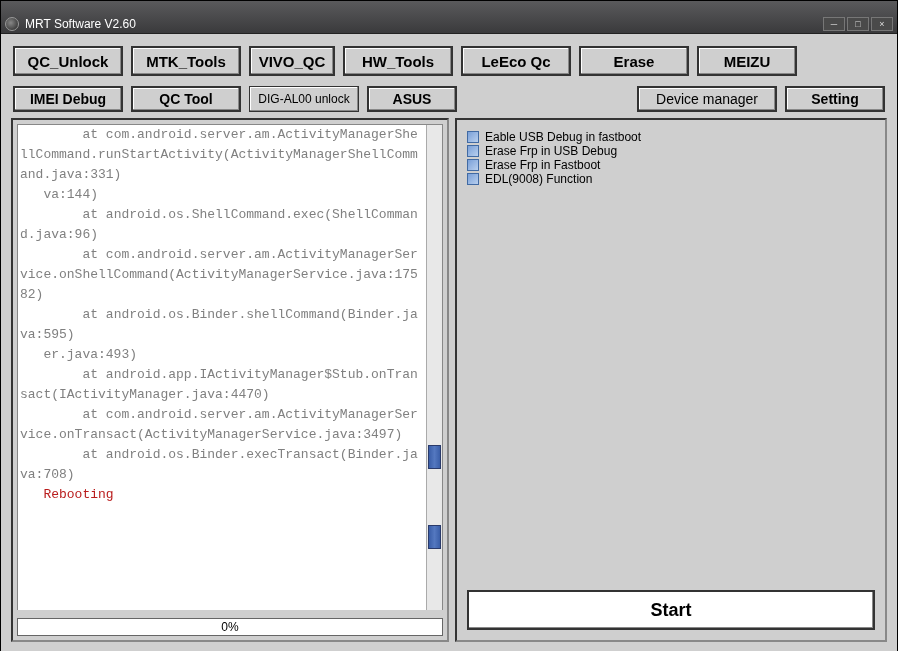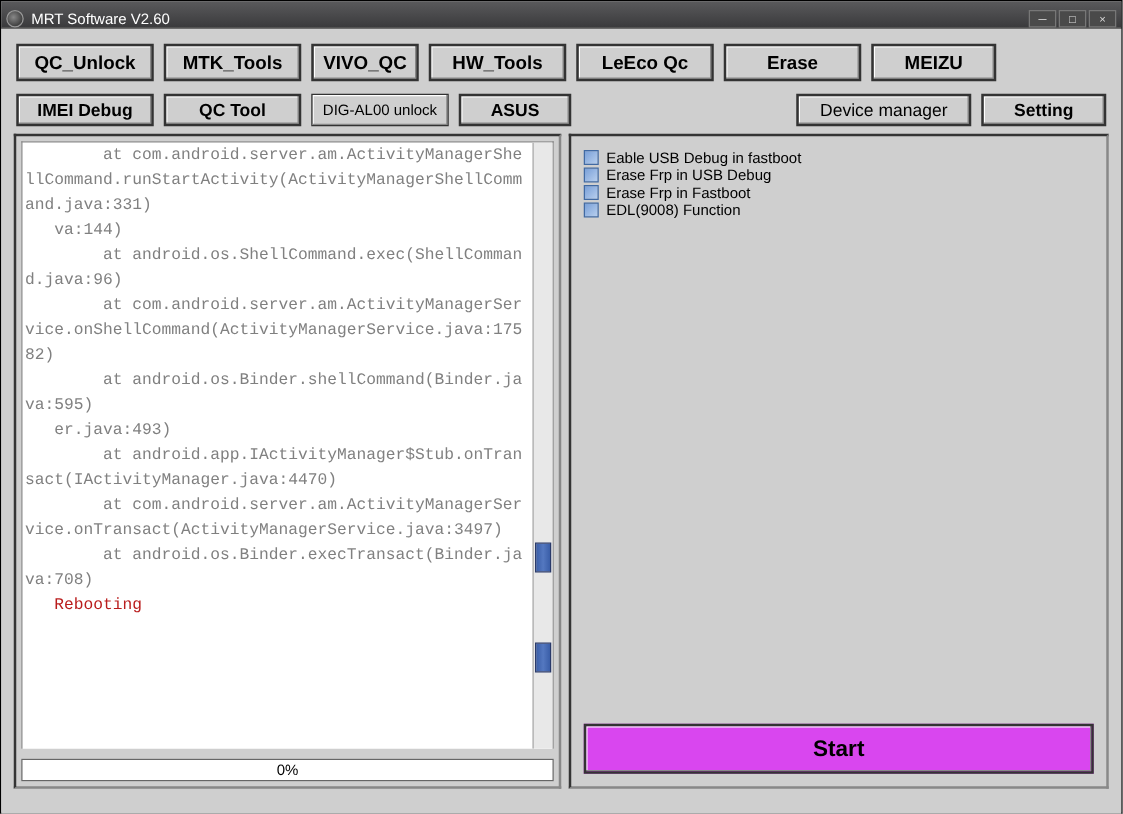--- a/index.html
+++ b/index.html
@@ -14,22 +14,22 @@
     width: 898px;
     height: 651px;
     background: #cfcfcf;
     border: 1px solid #000;
   }
   .titlebar {
     height: 22px;
     background: linear-gradient(180deg, #5a5a5c 0%, #3a3a3c 100%);
     color: #fff;
     display: flex;
-    align-items: flex-end;
-    padding: 0 4px;
+    align-items: flex-start;
+    padding: 16px 4px;
     font-size: 12px;
     border-bottom: 1px solid #222;
   }
   .titlebar .icon {
     width: 14px; height: 14px;
     border-radius: 50%;
     background: radial-gradient(circle at 40% 40%, #888, #222);
     margin-right: 6px;
     border:1px solid #999;
   }
@@ -145,21 +145,21 @@
   }
   .opt .box {
     width: 12px; height: 12px;
     background: linear-gradient(135deg,#7aa0d8,#b8cfee);
     border: 1px solid #416aa3;
   }
   .spacer { flex: 1; }
   .start-btn {
     height: 40px;
     border: 2px solid #333;
-    background: #d946ef;
+    background: #ffffff;
     font-size: 18px;
     font-weight: bold;
     cursor: pointer;
     box-shadow: inset -1px -1px 0 #888, inset 1px 1px 0 #fff;
   }
 </style>
 </head>
 <body>
 
 <div class="window">

